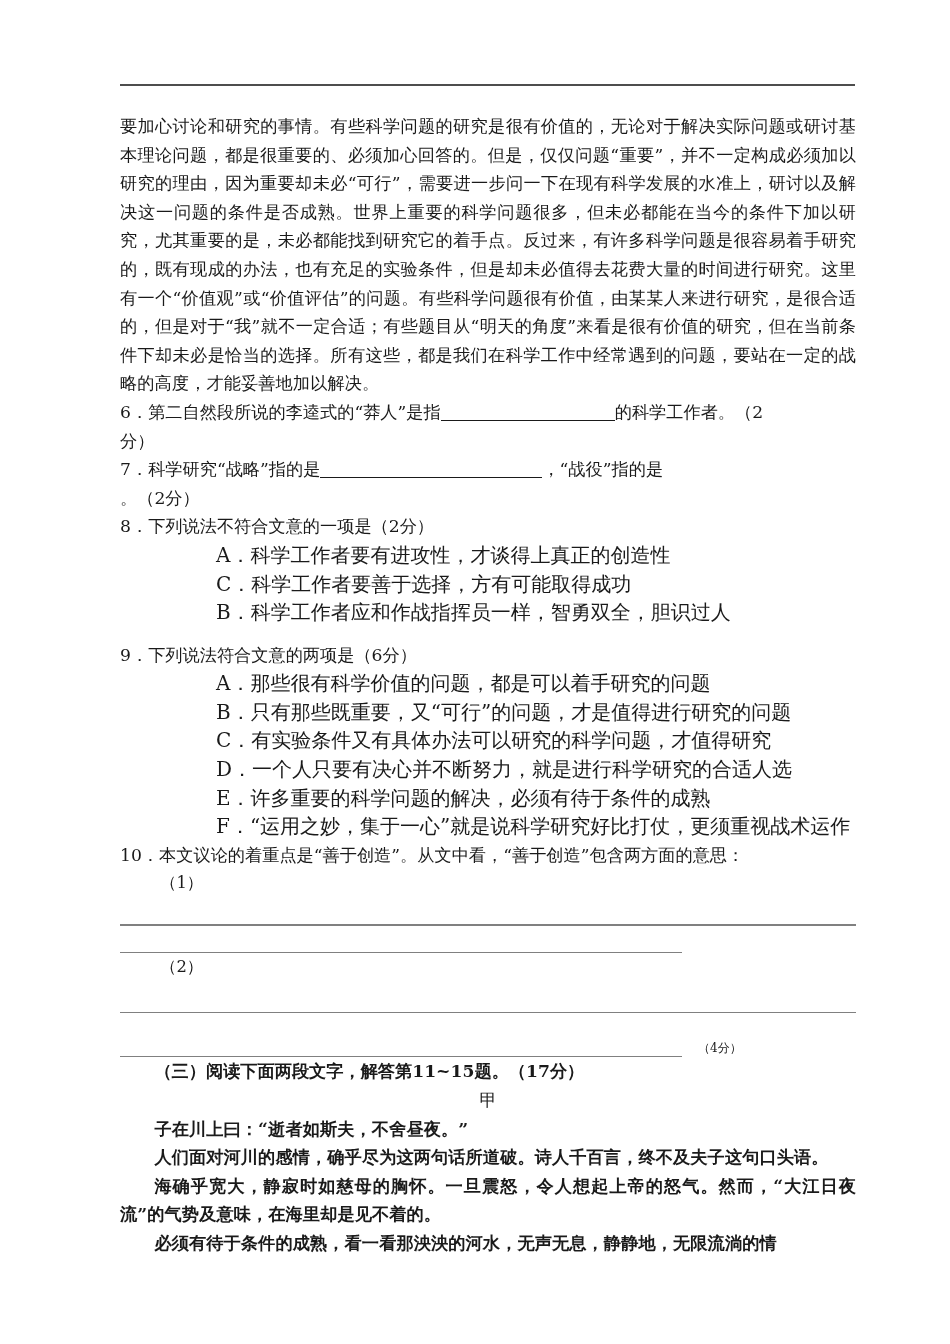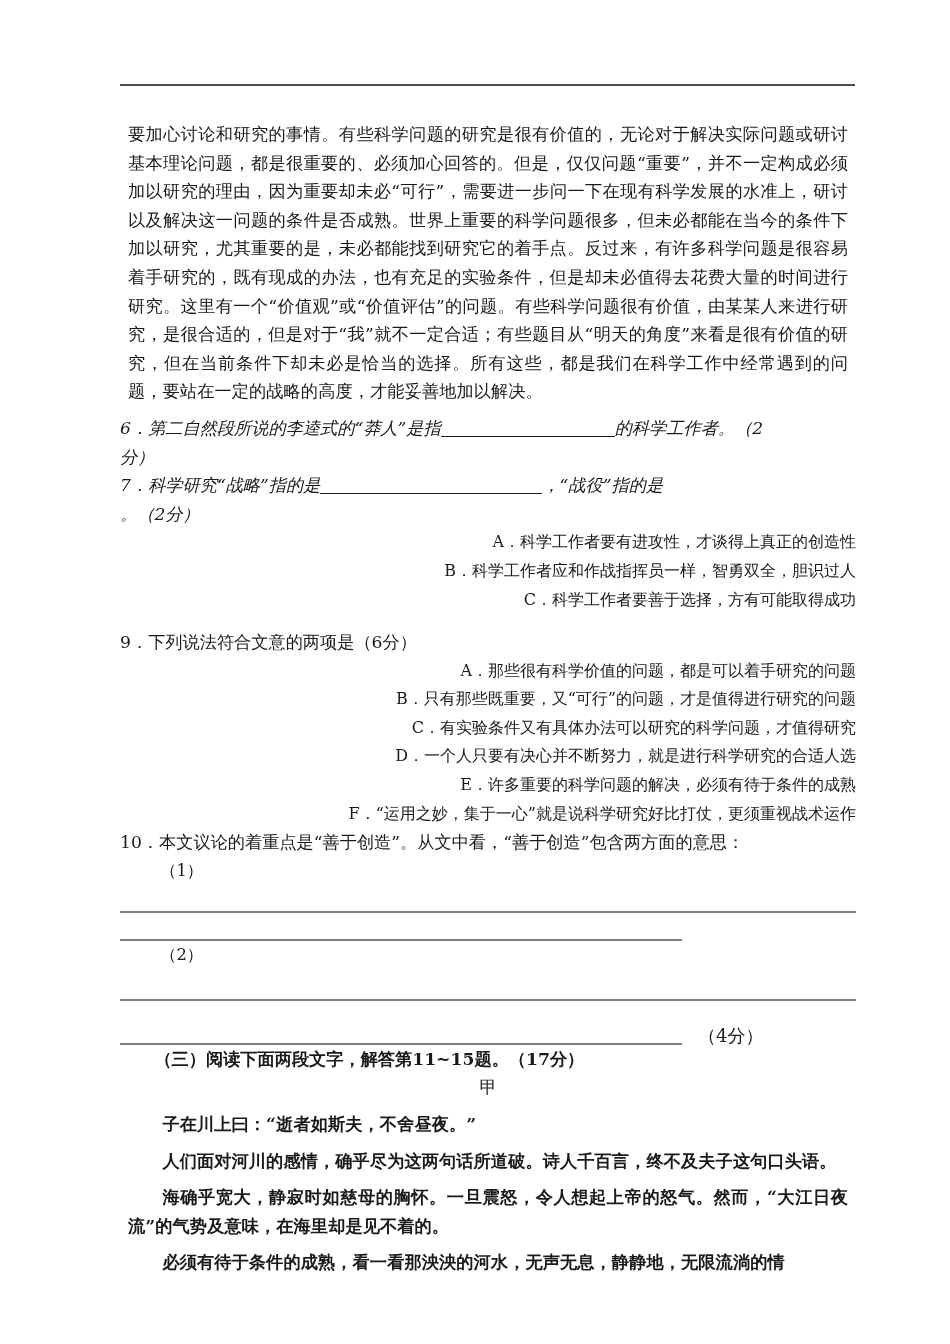--- a/index.html
+++ b/index.html
@@ -36,50 +36,48 @@
 
   
   .content {
     position: absolute;
     top: 112px;
     left: 120px;
     width: 736px;
   }
 
   p, div.line {
-    margin: 8px;
+    margin: 0;
   }
 
   .body-para {
     font-size: 17.2px;
     line-height: 28.6px;
     text-align: justify;
     text-justify: inter-ideograph;
     letter-spacing: 0.1px;
   }
 
   .q-line {
     font-size: 17.2px;
     line-height: 28.6px;
     text-align: justify;
     text-justify: inter-ideograph;
-    font-style: italic;
   }
 
   .q-stem {
     font-size: 17.2px;
     line-height: 28.6px;
   }
 
   .opt {
-    font-size: 16px;
+    font-size: 20px;
     line-height: 28.6px;
     padding-left: 96px;
     white-space: nowrap;
-    text-align: right;
   }
 
   .sub-label {
     font-size: 16.4px;
     line-height: 28.6px;
     padding-left: 40px;
   }
 
   .spacer-sm { height: 14px; }
 
@@ -102,21 +100,21 @@
   .ans-rule.short { width: 562px; }
 
   .ans-gap { height: 26px; }
   .ans-gap-tall { height: 30px; }
 
   .ans-row {
     display: flex;
     align-items: flex-end;
   }
   .ans-row .score {
-    font-size: 18px;
+    font-size: 12px;
     line-height: 18px;
     padding-left: 16px;
     white-space: nowrap;
   }
 
   .centered {
     text-align: center;
     font-size: 17.2px;
     line-height: 28.6px;
   }
@@ -131,23 +129,24 @@
   <div class="header-rule"></div>
 
   <div class="content">
 
     <p class="body-para">要加心讨论和研究的事情。有些科学问题的研究是很有价值的，无论对于解决实际问题或研讨基本理论问题，都是很重要的、必须加心回答的。但是，仅仅问题“重要”，并不一定构成必须加以研究的理由，因为重要却未必“可行”，需要进一步问一下在现有科学发展的水准上，研讨以及解决这一问题的条件是否成熟。世界上重要的科学问题很多，但未必都能在当今的条件下加以研究，尤其重要的是，未必都能找到研究它的着手点。反过来，有许多科学问题是很容易着手研究的，既有现成的办法，也有充足的实验条件，但是却未必值得去花费大量的时间进行研究。这里有一个“价值观”或“价值评估”的问题。有些科学问题很有价值，由某某人来进行研究，是很合适的，但是对于“我”就不一定合适；有些题目从“明天的角度”来看是很有价值的研究，但在当前条件下却未必是恰当的选择。所有这些，都是我们在科学工作中经常遇到的问题，要站在一定的战略的高度，才能妥善地加以解决。</p>
 
     <div class="q-line"><span>6．</span><span>第二自然段所说的李逵式的“莽人”是指</span><span class="blank blank-6"></span><span>的科学工作者。（2</span><br><span>分）</span></div>
 
     <div class="q-line"><span>7．</span><span>科学研究“战略”指的是</span><span class="blank blank-7"></span><span>，“战役”指的是</span><br><span>。（2分）</span></div>
 
+    <div class="q-stem"><span>8．</span><span>下列说法不符合文意的一项是（2分）</span></div>
     <div class="opt">A．科学工作者要有进攻性，才谈得上真正的创造性</div>
+    <div class="opt">C．科学工作者要善于选择，方有可能取得成功</div>
     <div class="opt">B．科学工作者应和作战指挥员一样，智勇双全，胆识过人</div>
-    <div class="opt">C．科学工作者要善于选择，方有可能取得成功</div>
 
     <div class="spacer-sm"></div>
 
     <div class="q-stem"><span>9．</span><span>下列说法符合文意的两项是（6分）</span></div>
     <div class="opt">A．那些很有科学价值的问题，都是可以着手研究的问题</div>
     <div class="opt">B．只有那些既重要，又“可行”的问题，才是值得进行研究的问题</div>
     <div class="opt">C．有实验条件又有具体办法可以研究的科学问题，才值得研究</div>
     <div class="opt">D．一个人只要有决心并不断努力，就是进行科学研究的合适人选</div>
     <div class="opt">E．许多重要的科学问题的解决，必须有待于条件的成熟</div>
     <div class="opt">F．“运用之妙，集于一心”就是说科学研究好比打仗，更须重视战术运作</div>

